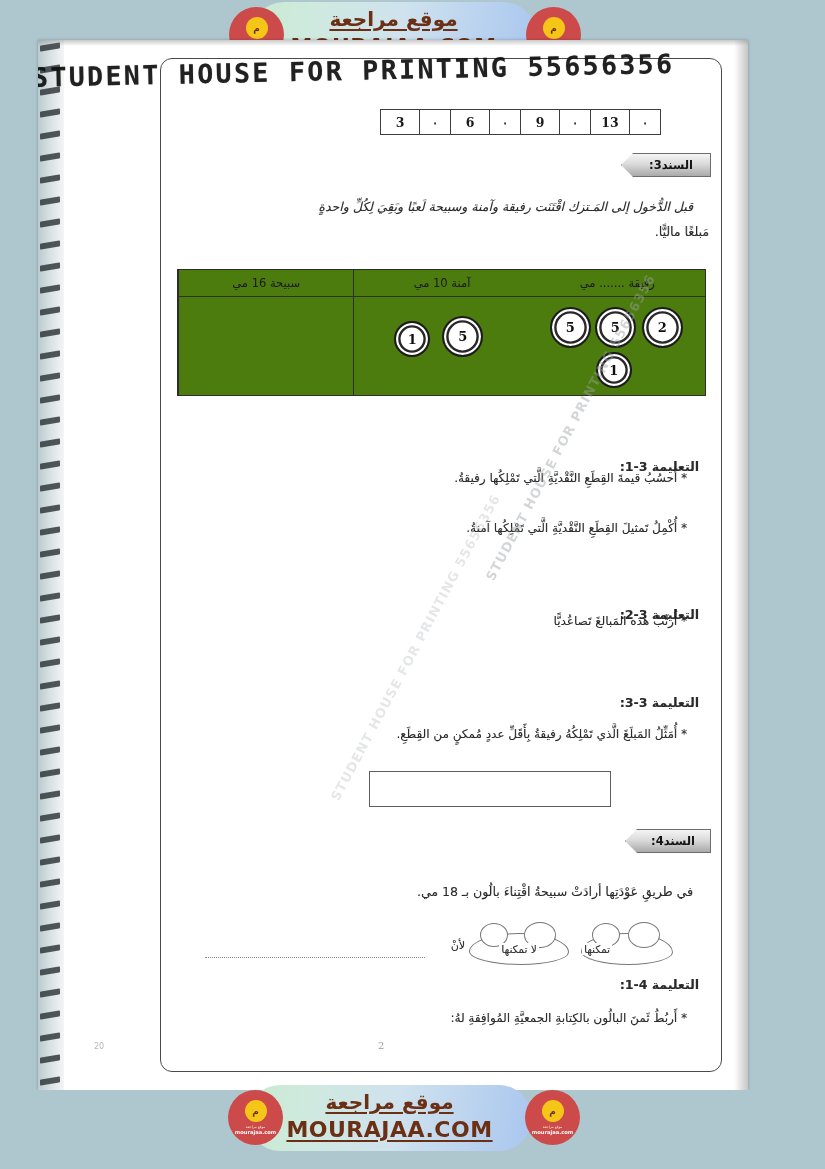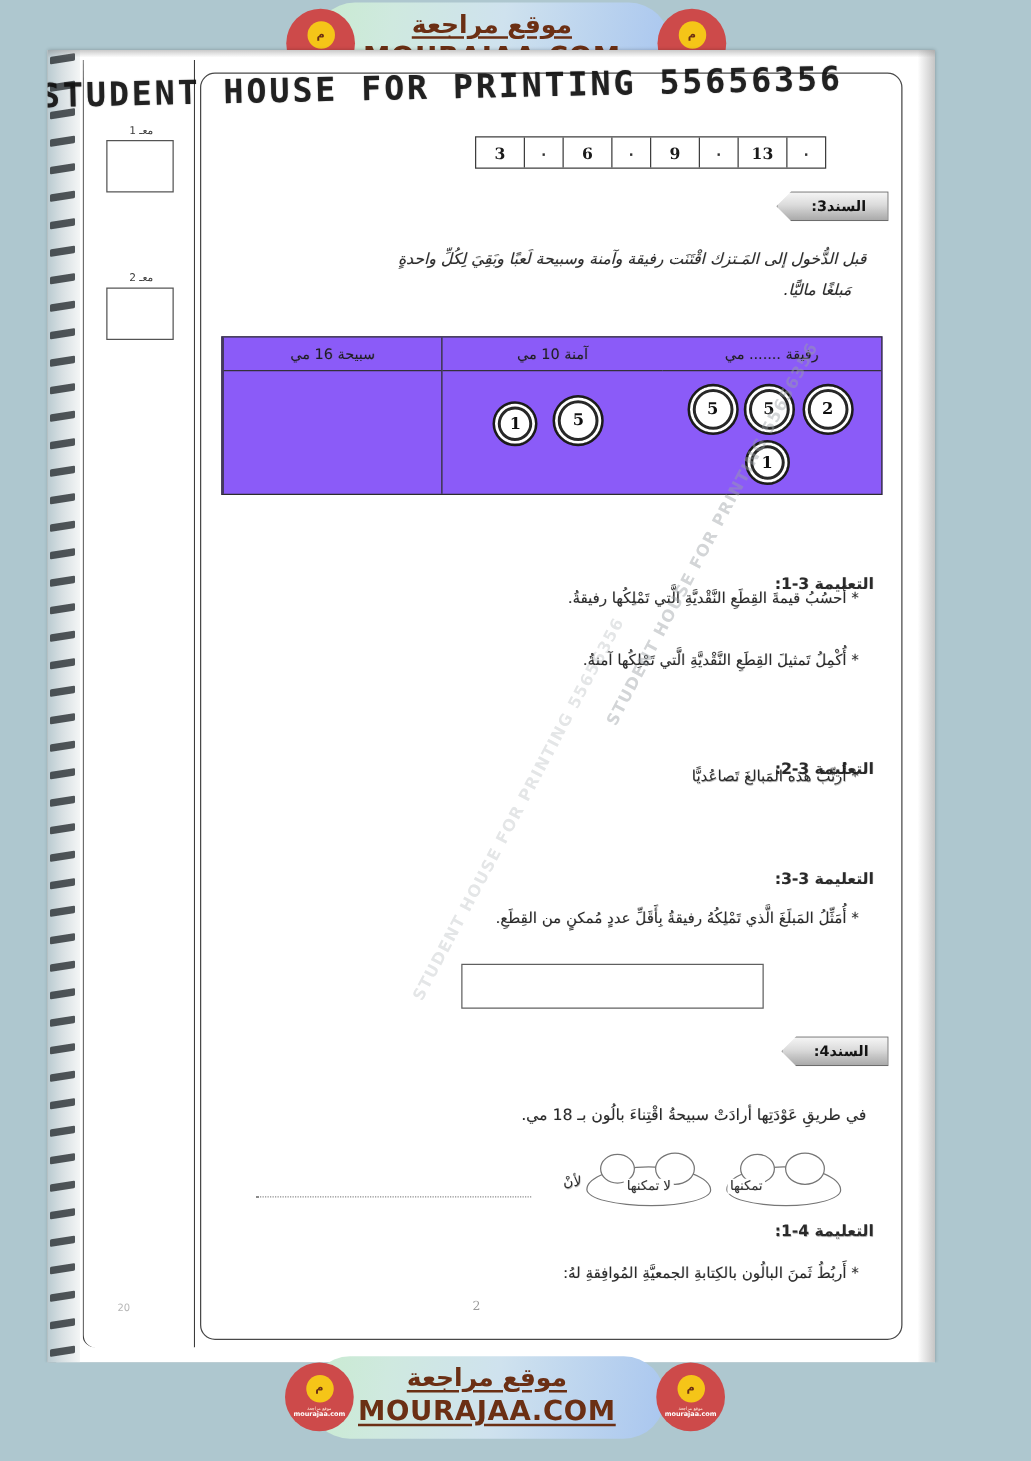--- a/index.html
+++ b/index.html
@@ -120,21 +120,21 @@
     border-left:1.2px solid #3f3f3f;
     display:flex;align-items:center;justify-content:center;
     font-size:12.5px;font-weight:700;color:#1c1c1c;
     font-family:"DejaVu Serif","Liberation Serif",serif;
   }
   #strip .cell:first-child{border-left:none;}
   #strip .cell.dot{font-weight:700;color:#333;}
 
   
   #coins-table{
-    position:absolute;border:1.5px solid #2f2f2f;background:#8b5cf6;display:flex;justify-content:space-between;
+    position:absolute;border:1.5px solid #2f2f2f;background:#4d7c0f;display:flex;justify-content:space-between;
   }
   #coins-table .col{
     border-left:1.5px solid #2f2f2f;position:relative;
   }
   #coins-table .col:last-child{border-left:none;}
   #coins-table .col-head{
     height:26px;border-bottom:1.5px solid #2f2f2f;
     display:flex;align-items:center;justify-content:center;
     font-size:11.5px;direction:rtl;color:#1a1a1a;
   }
@@ -292,46 +292,40 @@
         <div class="coil" style="top: 928px;"></div>
         <div class="coil" style="top: 950px;"></div>
         <div class="coil" style="top: 972px;"></div>
         <div class="coil" style="top: 994px;"></div>
         <div class="coil" style="top: 1016px;"></div>
         <div class="coil" style="top: 1038px;"></div>
       </div>
     <div class="scan-top-shadow"></div>
     <div class="scan-right-shadow"></div>
 
-    <div id="margin-col">
-      <div class="mark-lbl" style="top:52px;">معـ 1</div>
-      <div class="mark-box" style="top:64px;"></div>
-      <div class="mark-lbl" style="top:170px;">معـ 2</div>
-      <div class="mark-box" style="top:182px;"></div>
-    </div>
 
     <div id="frame">
       <div id="frame-inner">
 
 
         <div id="strip" style="right:60px;top:50px;">
           <div class="cell" style="width:38px;height:24px;">3</div>
           <div class="cell dot" style="width:30px;height:24px;">٠</div>
           <div class="cell" style="width:38px;height:24px;">6</div>
           <div class="cell dot" style="width:30px;height:24px;">٠</div>
           <div class="cell" style="width:38px;height:24px;">9</div>
           <div class="cell dot" style="width:30px;height:24px;">٠</div>
           <div class="cell" style="width:38px;height:24px;">13</div>
           <div class="cell dot" style="width:30px;height:24px;">٠</div>
         </div>
 
         <div class="sanad" style="right:10px;top:94px;width:78px;">السند3:</div>
 
         <div class="ar scanned body-line" style="right:28px;top:140px;width:470px;font-style:italic;">قبل الدُّخول إلى المَـتزك اقْتَنَت رفيقة وآمنة وسبيحة لَعبًا وبَقِيَ لِكُلِّ واحدةٍ</div>
-        <div class="ar scanned body-line" style="right:40px;top:165px;width:470px;font-style:italic;">مَبلغًا ماليًّا.</div>
+        <div class="ar scanned body-line" style="right:12px;top:165px;width:470px;">مَبلغًا ماليًّا.</div>
 
         <div id="coins-table" style="right:15px;top:210px;width:527px;">
 
           <div class="col" style="width:175px;">
             <div class="col-head ar scanned">سبيحة 16 مي</div>
             <div class="col-body"></div>
           </div>
 
           <div class="col" style="width:176px;">
             <div class="col-head ar scanned">آمنة 10 مي</div>

